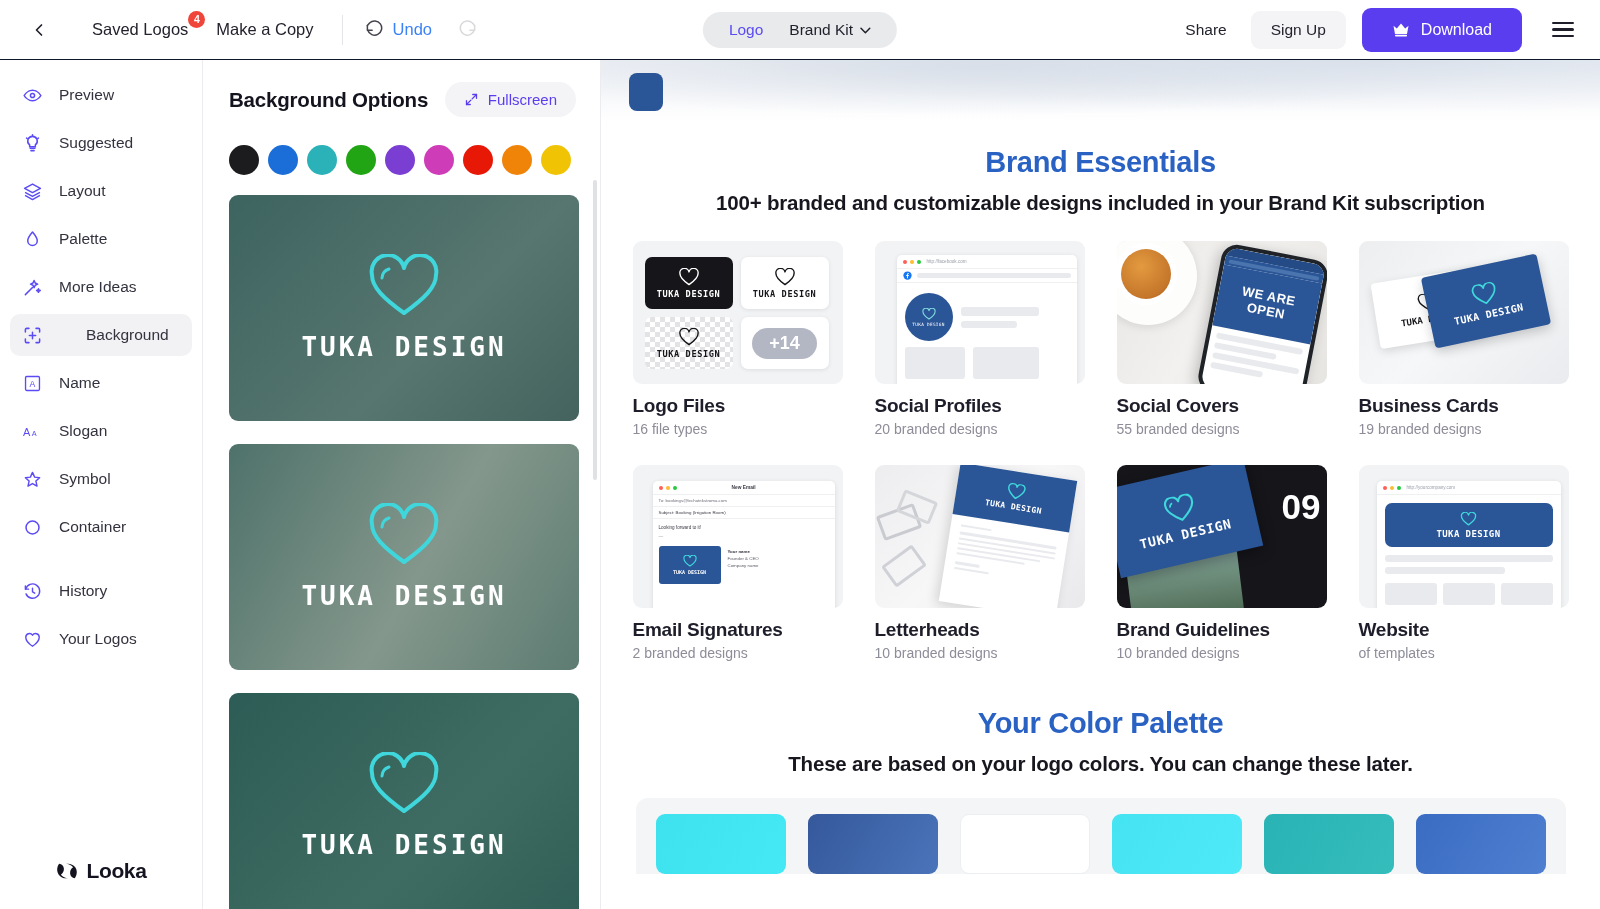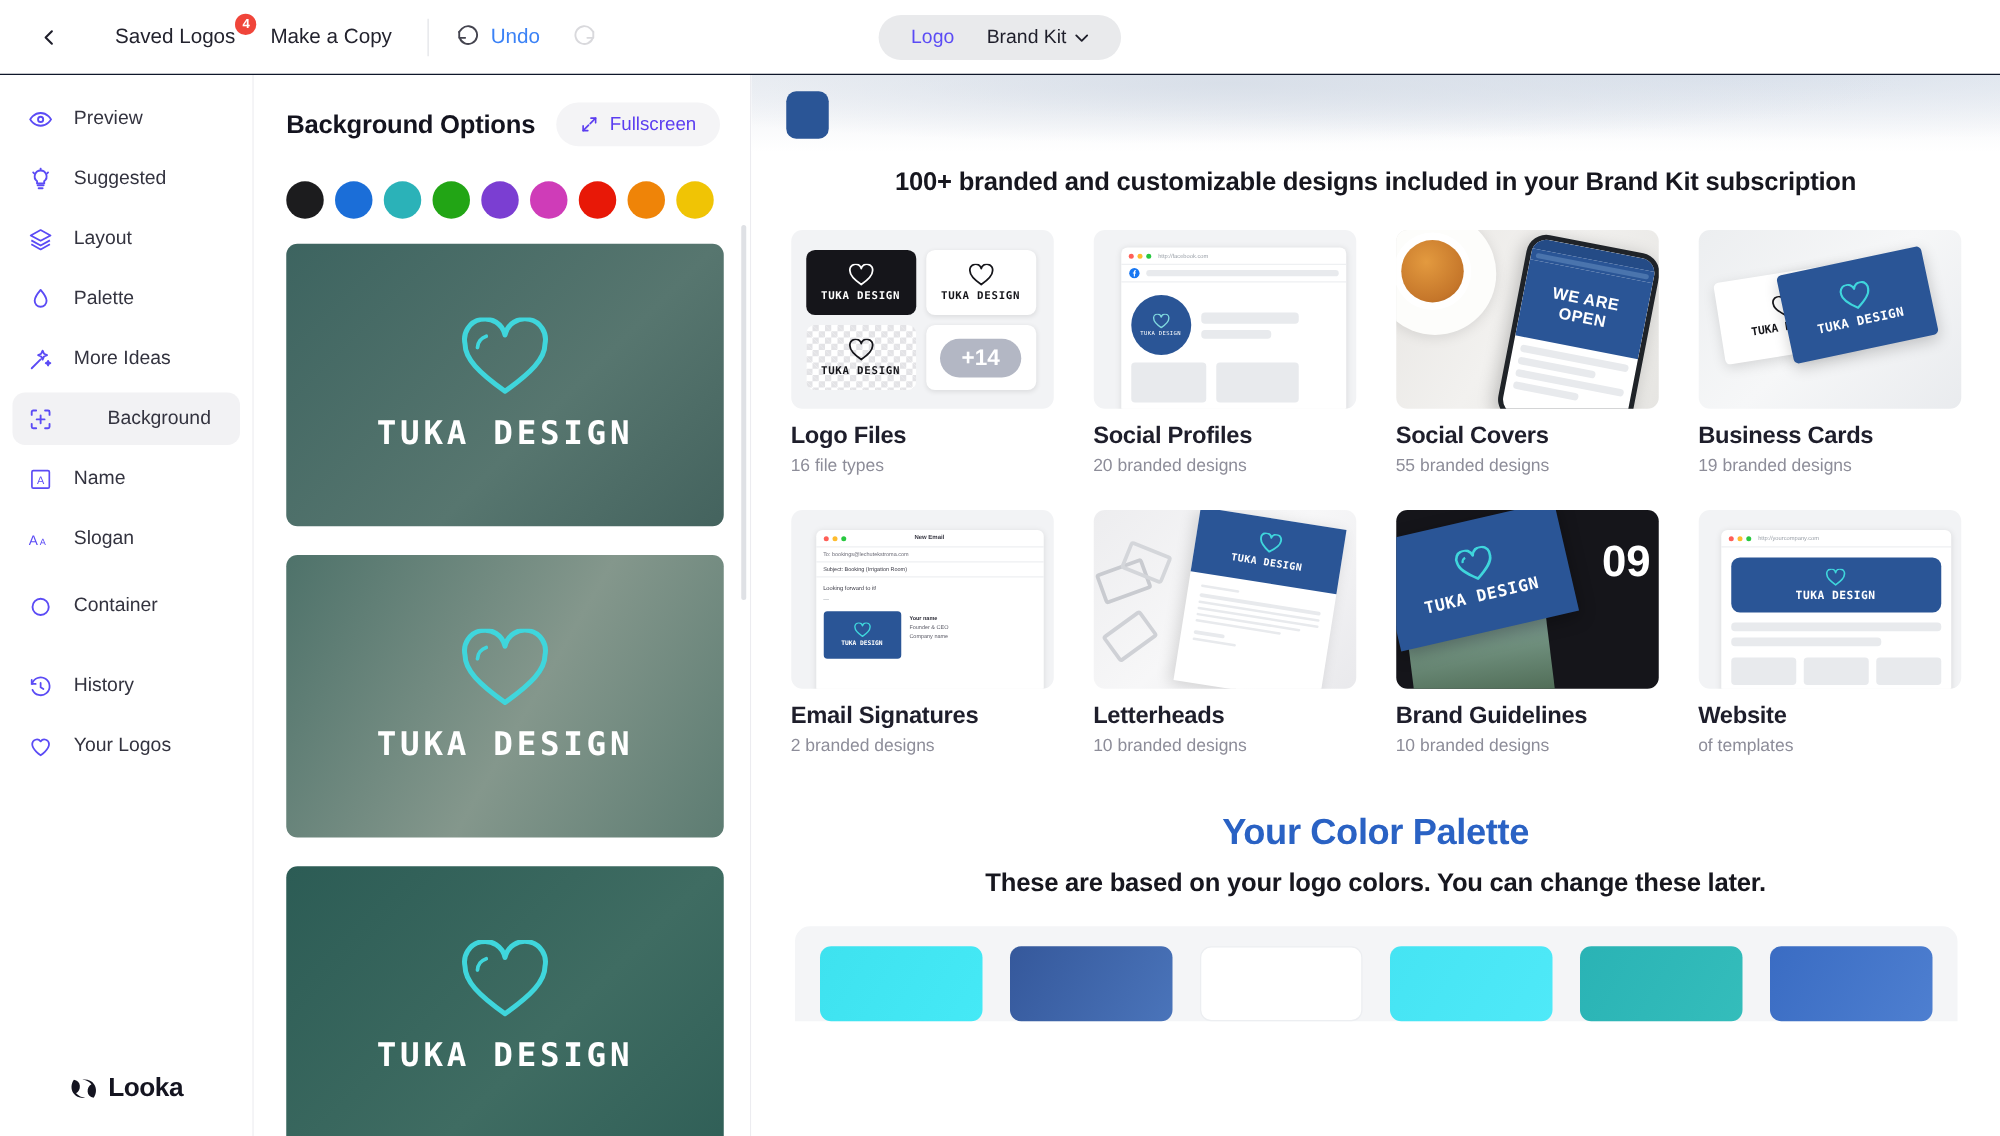--- a/index.html
+++ b/index.html
@@ -232,20 +232,36 @@
     <div class="tb-center">
       <div class="seg seg-logo">Logo</div>
       <div class="seg seg-brand">
         <span>Brand Kit</span>
         <svg class="caret" width="11" height="7" viewBox="0 0 12 8" fill="none" stroke="#1f1f2b" stroke-width="1.7" stroke-linecap="round" stroke-linejoin="round">
             <polyline points="1 1.5 6 6.5 11 1.5"></polyline>
           </svg>
       </div>
     </div>
 
+    <div class="tb-right">
+      <div class="share-btn">Share</div>
+      <div class="signup-btn">Sign Up</div>
+      <div class="download-btn">
+        <svg width="18" height="15" viewBox="0 0 24 20" fill="#fff">
+            <path d="M2 5l4.4 3.6L12 2l5.6 6.6L22 5l-2 11H4L2 5z"></path>
+            <rect x="4" y="17" width="16" height="2.2" rx="1"></rect>
+          </svg>
+        <span>Download</span>
+      </div>
+      <div class="hamburger">
+        <span></span>
+          <span></span>
+          <span></span>
+      </div>
+    </div>
   </div>
 
   <div class="body-row">
 
     <div class="sidebar">
 
       <div class="nav-item">
         <span class="ico">
           <svg width="19" height="19" viewBox="0 0 24 24" fill="none" stroke="#5b4bf5" stroke-width="1.9">
               <path d="M1.5 12S5 5.5 12 5.5 22.5 12 22.5 12 19 18.5 12 18.5 1.5 12 1.5 12z"></path>
@@ -332,20 +348,28 @@
         <span class="ico">
           <svg width="20" height="19" viewBox="0 0 26 24" fill="#5b4bf5">
               <text x="0" y="18" font-size="15" font-family="Liberation Sans, sans-serif">A</text>
               <text x="12" y="18" font-size="10" font-family="Liberation Sans, sans-serif">A</text>
             </svg>
         </span>
         <span class="lbl">Slogan</span>
       </div>
       <div class="nav-gap-sm"></div>
 
+      <div class="nav-item">
+        <span class="ico">
+          <svg width="19" height="19" viewBox="0 0 24 24" fill="none" stroke="#5b4bf5" stroke-width="1.8" stroke-linejoin="round">
+              <polygon points="12 3 14.7 9 21 9.7 16.3 14 17.7 20.3 12 17.1 6.3 20.3 7.7 14 3 9.7 9.3 9 12 3"></polygon>
+            </svg>
+        </span>
+        <span class="lbl">Symbol</span>
+      </div>
       <div class="nav-gap-sm"></div>
 
       <div class="nav-item">
         <span class="ico">
           <svg width="19" height="19" viewBox="0 0 24 24" fill="none" stroke="#5b4bf5" stroke-width="1.9">
               <circle cx="12" cy="12" r="8.2"></circle>
             </svg>
         </span>
         <span class="lbl">Container</span>
       </div>
@@ -436,20 +460,21 @@
       <div class="panel-scroll"></div>
     </div>
 
     <div class="main">
       <div class="main-scroll">
 
         <div class="hero-strip">
           <div class="hero-chip"></div>
         </div>
 
+        <div class="section-title">Brand Essentials</div>
         <div class="section-sub">100+ branded and customizable designs included in your Brand Kit subscription</div>
 
         <div class="grid">
 
           <div class="tile">
             <div class="thumb">
               <div class="lf-tile" style="left:12px;top:16px;width:88px;height:52px;background:#15151a;">
                 <svg width="22" height="18" viewBox="0 0 74 64" fill="none" stroke="#fff" stroke-width="5" stroke-linejoin="round">
                     <path d="M37 59 C 16 44, 5 33, 5 21 A 16 16 0 0 1 37 14 A 16 16 0 0 1 69 21 C 69 33, 58 44, 37 59 Z"></path>
                   </svg>

